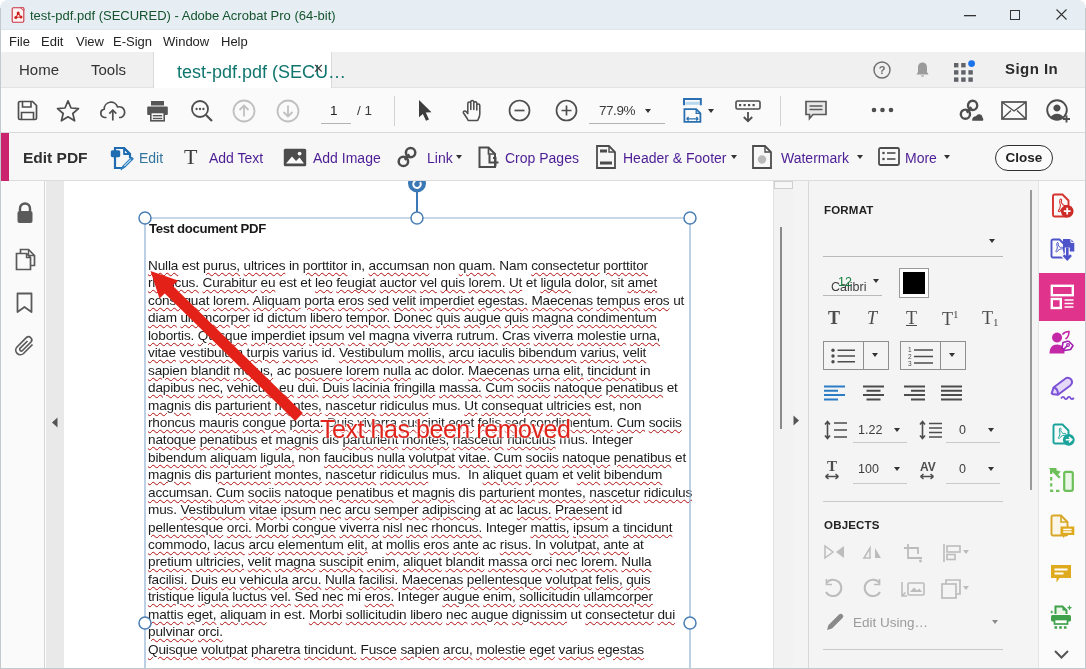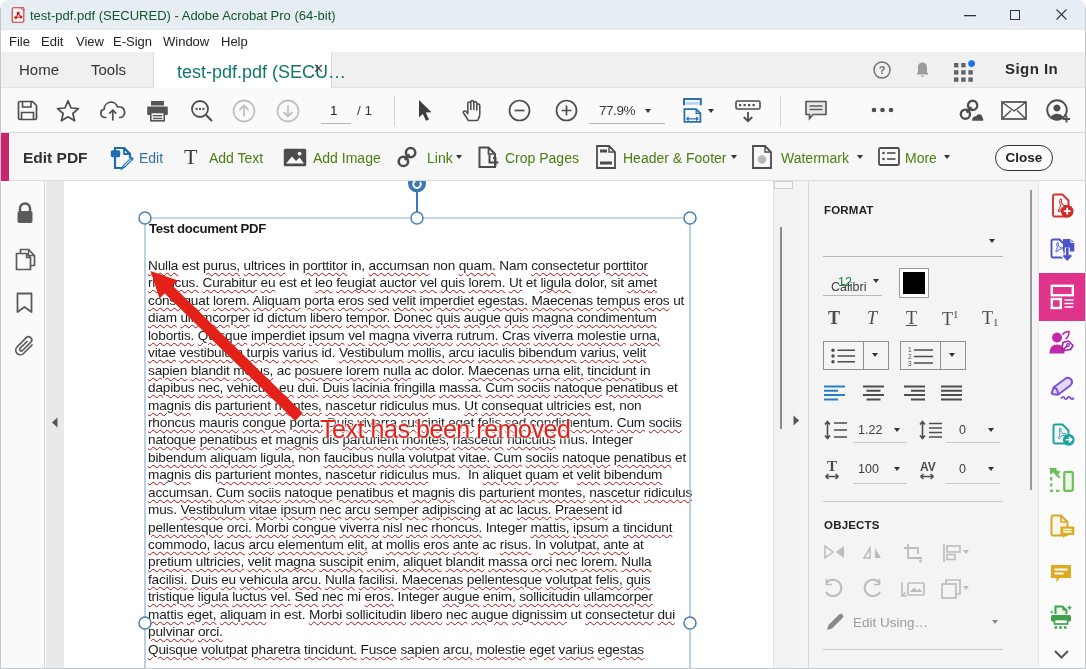--- a/index.html
+++ b/index.html
@@ -22,21 +22,21 @@
 #activetab { left:153px; top:52px; width:179px; height:36px; background:#fff;
   border-left:1px solid #dadada; border-right:1px solid #dadada; }
 #tabtext { left:177px; top:62px; font-size:18px; color:#0f766e; }
 #tabx { left:313px; top:61px; font-size:13px; color:#444; }
 #signin { left:1005px; top:60px; font-size:15px; color:#2b2b2b; font-weight:700; letter-spacing:.45px;}
 
 .tbt { top:103px; font-size:13.5px; color:#3c3c3c; }
 
 #pinkstrip { left:0; top:133px; width:9px; height:48px; background:#c9246d; }
 #editpdf { left:23px; top:149px; font-size:15.5px; font-weight:700; color:#303030; }
-.ebt { top:150px; font-size:14px; color:#4d7c0f; }
+.ebt { top:150px; font-size:14px; color:#4c1d95; }
 .dar { width:0; height:0; border-left:3.5px solid transparent; border-right:3.5px solid transparent; border-top:4px solid #333; }
 #closebtn { left:995px; top:145px; width:58px; height:26px; border:1.5px solid #2f2f2f; border-radius:13px;
   text-align:center; line-height:23px; font-size:13.5px; font-weight:700; color:#222; background:#fbfbfb;}
 
 #lsidebar { left:0; top:181px; width:45px; height:488px; background:#fafafa; border-right:1px solid #d4d4d4;}
 #lstrip { left:46px; top:181px; width:18px; height:488px; background:#e9e9e9; }
 #docarea { left:64px; top:181px; width:709px; height:488px; background:#ffffff; }
 #dsb { left:773px; top:181px; width:20px; height:488px; background:#f2f2f2; border-left:1px solid #e2e2e2;}
 #dsbbtn { left:774px; top:181px; width:19px; height:8px; background:#f7f7f7; border:1px solid #cfcfcf;}
 #dsbthumb { left:780px; top:227px; width:2px; height:202px; background:#8a8a8a; }

